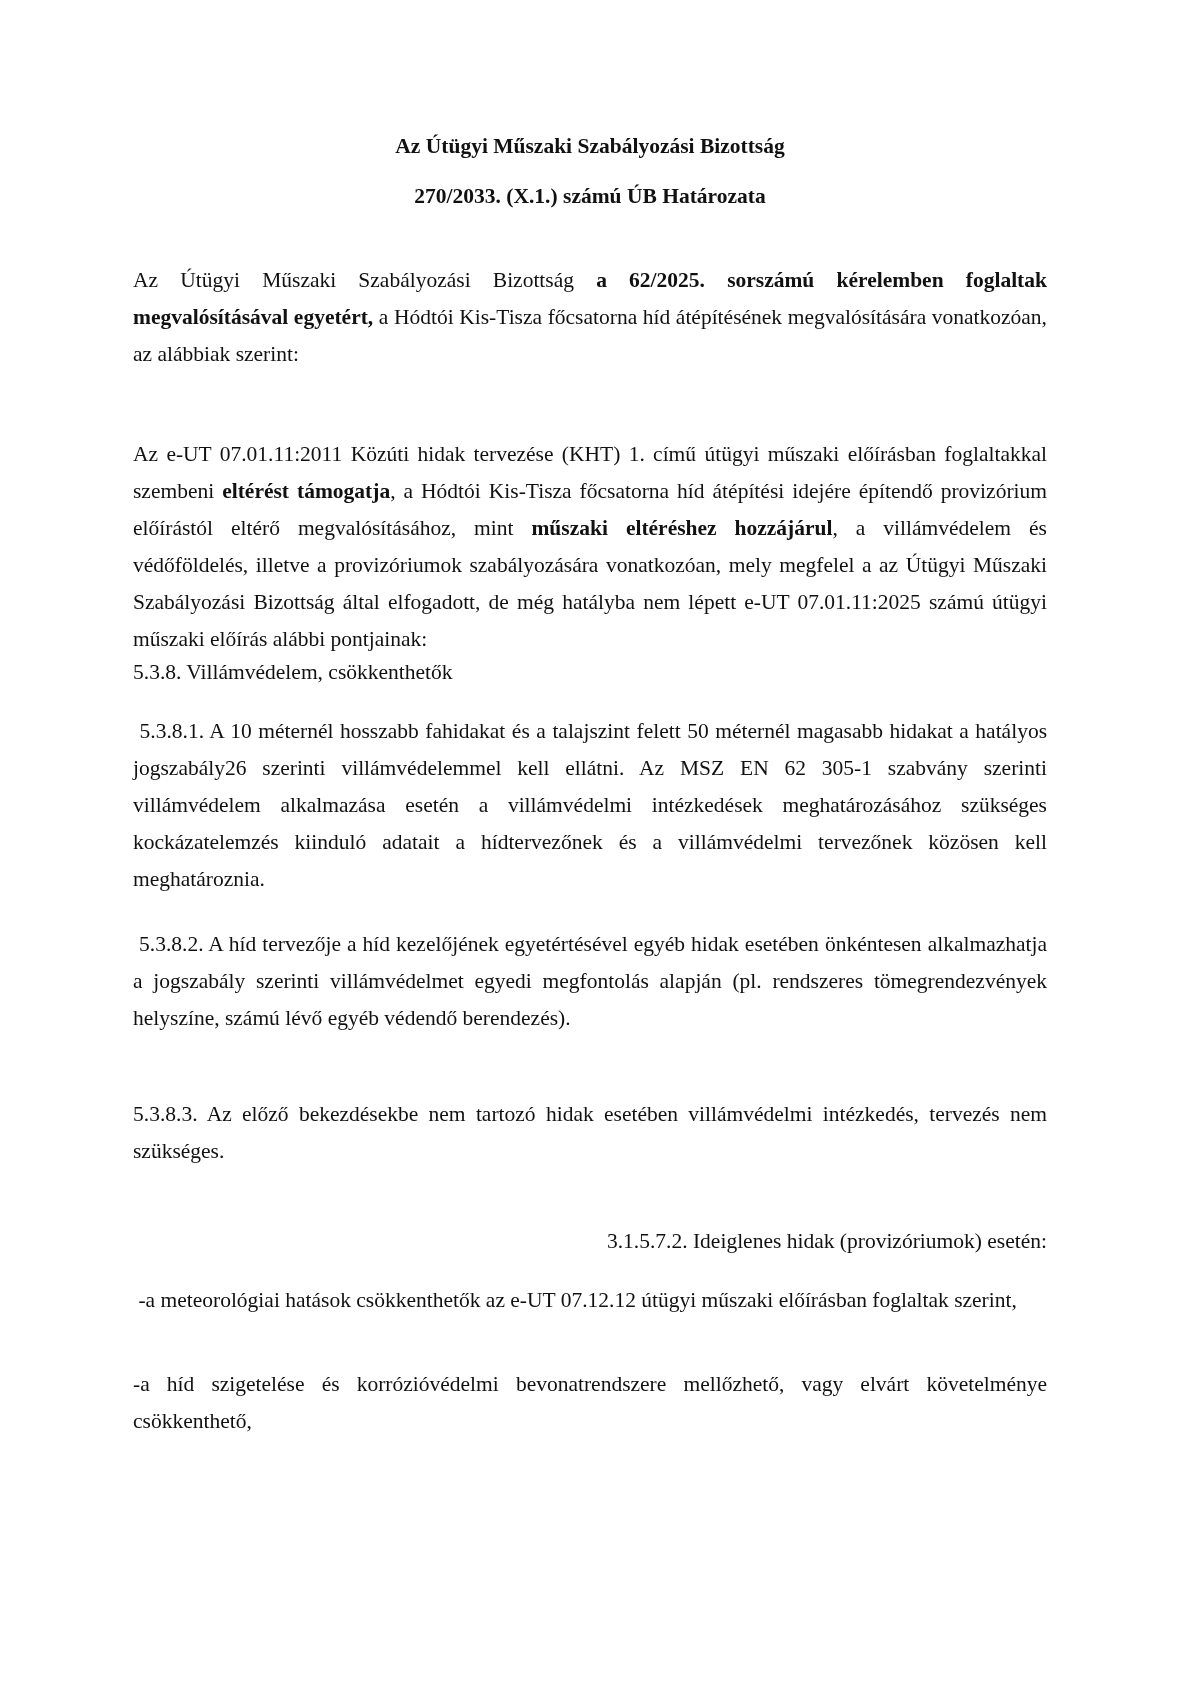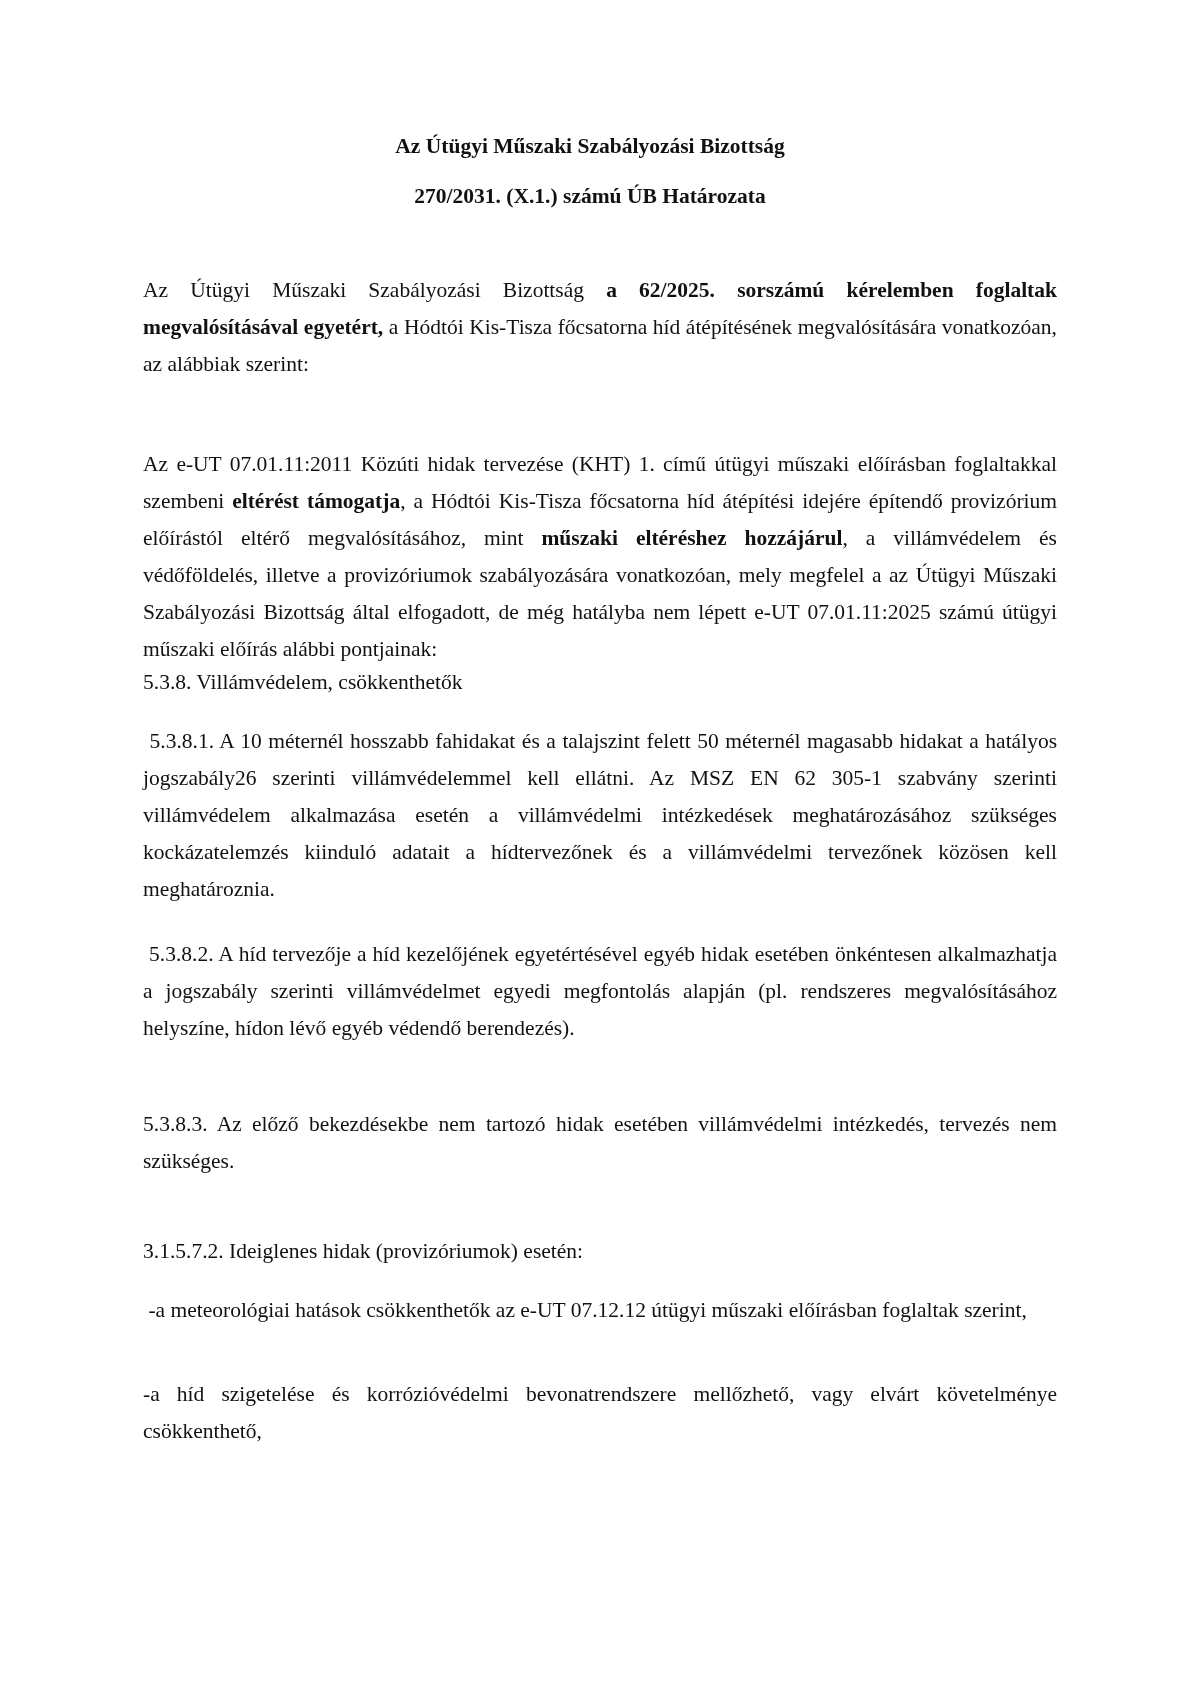--- a/index.html
+++ b/index.html
@@ -8,42 +8,42 @@
     position: absolute; left: 133px; top: 0; width: 914px;
     font-family: "Liberation Serif", serif; color: #111111;
     font-size: 21.5px; line-height: 37px;
   }
   .title {
     position: absolute; left: 0; width: 914px; text-align: center;
     font-weight: bold; font-size: 21.5px; line-height: 30px;
   }
   .t1 { top: 131px; }
   .t2 { top: 181px; }
-  .para { position: absolute; left: 0; width: 914px; margin: 10px; text-align: justify; }
+  .para { position: absolute; left: 0; width: 914px; margin: 0; text-align: justify; }
   .nojust { text-align: left; }
   b { font-weight: bold; }
 </style>
 </head>
 <body>
 
 <div class="page">
   <div class="title t1">Az Útügyi Műszaki Szabályozási Bizottság</div>
-  <div class="title t2">270/2031. (X.1.) számú ÚB Határozata</div>
+  <div class="title t2">270/2033. (X.1.) számú ÚB Határozata</div>
 
   <p class="para" style="top:262px;">
     <span>Az Útügyi Műszaki Szabályozási Bizottság </span><b>a 62/2025. sorszámú kérelemben foglaltak megvalósításával egyetért,</b><span> a Hódtói Kis-Tisza főcsatorna híd átépítésének megvalósítására vonatkozóan, az alábbiak szerint:</span>
   </p>
 
   <p class="para" style="top:436px;">
     <span>Az e-UT 07.01.11:2011 Közúti hidak tervezése (KHT) 1. című útügyi műszaki előírásban foglaltakkal szembeni </span><b>eltérést támogatja</b><span>, a Hódtói Kis-Tisza főcsatorna híd átépítési idejére építendő provizórium előírástól eltérő megvalósításához, mint </span><b>műszaki eltéréshez hozzájárul</b><span>, a villámvédelem és védőföldelés, illetve a provizóriumok szabályozására vonatkozóan, mely megfelel a az Útügyi Műszaki Szabályozási Bizottság által elfogadott, de még hatályba nem lépett e-UT 07.01.11:2025 számú útügyi műszaki előírás alábbi pontjainak:</span>
   </p>
 
   <p class="para nojust" style="top:654px;">5.3.8. Villámvédelem, csökkenthetők</p>
 
   <p class="para" style="white-space:pre-wrap; top:713px;"> 5.3.8.1. A 10 méternél hosszabb fahidakat és a talajszint felett 50 méternél magasabb hidakat a hatályos jogszabály26 szerinti villámvédelemmel kell ellátni. Az MSZ EN 62 305-1 szabvány szerinti villámvédelem alkalmazása esetén a villámvédelmi intézkedések meghatározásához szükséges kockázatelemzés kiinduló adatait a hídtervezőnek és a villámvédelmi tervezőnek közösen kell meghatároznia.</p>
-  <p class="para" style="white-space:pre-wrap; top:926px;"> 5.3.8.2. A híd tervezője a híd kezelőjének egyetértésével egyéb hidak esetében önkéntesen alkalmazhatja a jogszabály szerinti villámvédelmet egyedi megfontolás alapján (pl. rendszeres megvalósításához helyszíne, hídon lévő egyéb védendő berendezés).</p>
+  <p class="para" style="white-space:pre-wrap; top:926px;"> 5.3.8.2. A híd tervezője a híd kezelőjének egyetértésével egyéb hidak esetében önkéntesen alkalmazhatja a jogszabály szerinti villámvédelmet egyedi megfontolás alapján (pl. rendszeres tömegrendezvények helyszíne, számú lévő egyéb védendő berendezés).</p>
   <p class="para" style="top:1096px;">5.3.8.3. Az előző bekezdésekbe nem tartozó hidak esetében villámvédelmi intézkedés, tervezés nem szükséges.</p>
 
-  <p class="para nojust" style="top:1223px;">3.1.5.7.2. Ideiglenes hidak (provizóriumok) esetén:</p>
+  <p class="para nojust" style="top:1223px;text-align:right;">3.1.5.7.2. Ideiglenes hidak (provizóriumok) esetén:</p>
 
   <p class="para" style="white-space:pre-wrap; top:1282px;"> -a meteorológiai hatások csökkenthetők az e-UT 07.12.12 útügyi műszaki előírásban foglaltak szerint,</p>
   <p class="para" style="top:1366px;">-a híd szigetelése és korrózióvédelmi bevonatrendszere mellőzhető, vagy elvárt követelménye csökkenthető,</p>
 </div>
 
 </body></html>

